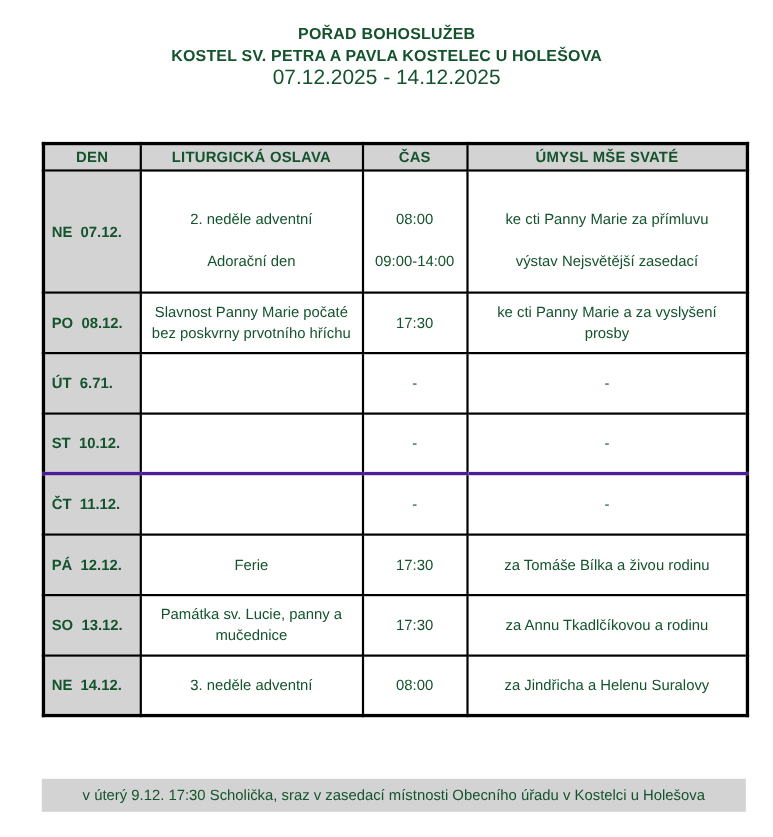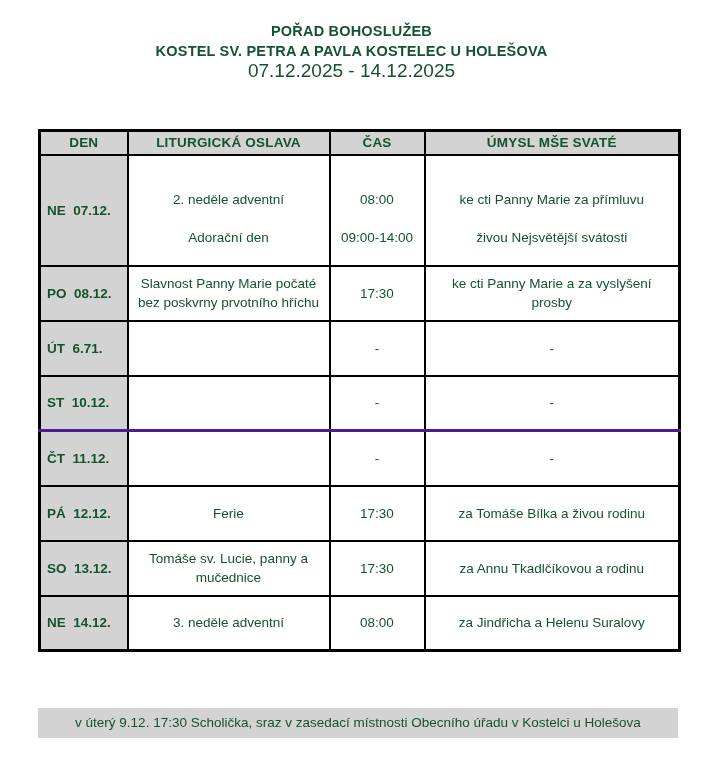--- a/index.html
+++ b/index.html
@@ -124,21 +124,21 @@
         </td>
         <td class="stack-cell">
           <div class="stack">
             <div>08:00</div>
             <div>09:00-14:00</div>
           </div>
         </td>
         <td class="stack-cell">
           <div class="stack">
             <div>ke cti Panny Marie za přímluvu</div>
-            <div>živou Nejsvětější svátosti</div>
+            <div>výstav Nejsvětější zasedací</div>
           </div>
         </td>
       </tr>
 
       <tr class="row-std">
         <td class="day-cell">PO  08.12.</td>
         <td>Slavnost Panny Marie počaté bez poskvrny prvotního hříchu</td>
         <td>17:30</td>
         <td>ke cti Panny Marie a za vyslyšení prosby</td>
       </tr>
@@ -166,21 +166,21 @@
 
       <tr class="row-std">
         <td class="day-cell">PÁ  12.12.</td>
         <td>Ferie</td>
         <td>17:30</td>
         <td>za Tomáše Bílka a živou rodinu</td>
       </tr>
 
       <tr class="row-std">
         <td class="day-cell">SO  13.12.</td>
-        <td>Tomáše sv. Lucie, panny a mučednice</td>
+        <td>Památka sv. Lucie, panny a mučednice</td>
         <td>17:30</td>
         <td>za Annu Tkadlčíkovou a rodinu</td>
       </tr>
 
       <tr class="row-std">
         <td class="day-cell">NE  14.12.</td>
         <td>3. neděle adventní</td>
         <td>08:00</td>
         <td>za Jindřicha a Helenu Suralovy</td>
       </tr>

